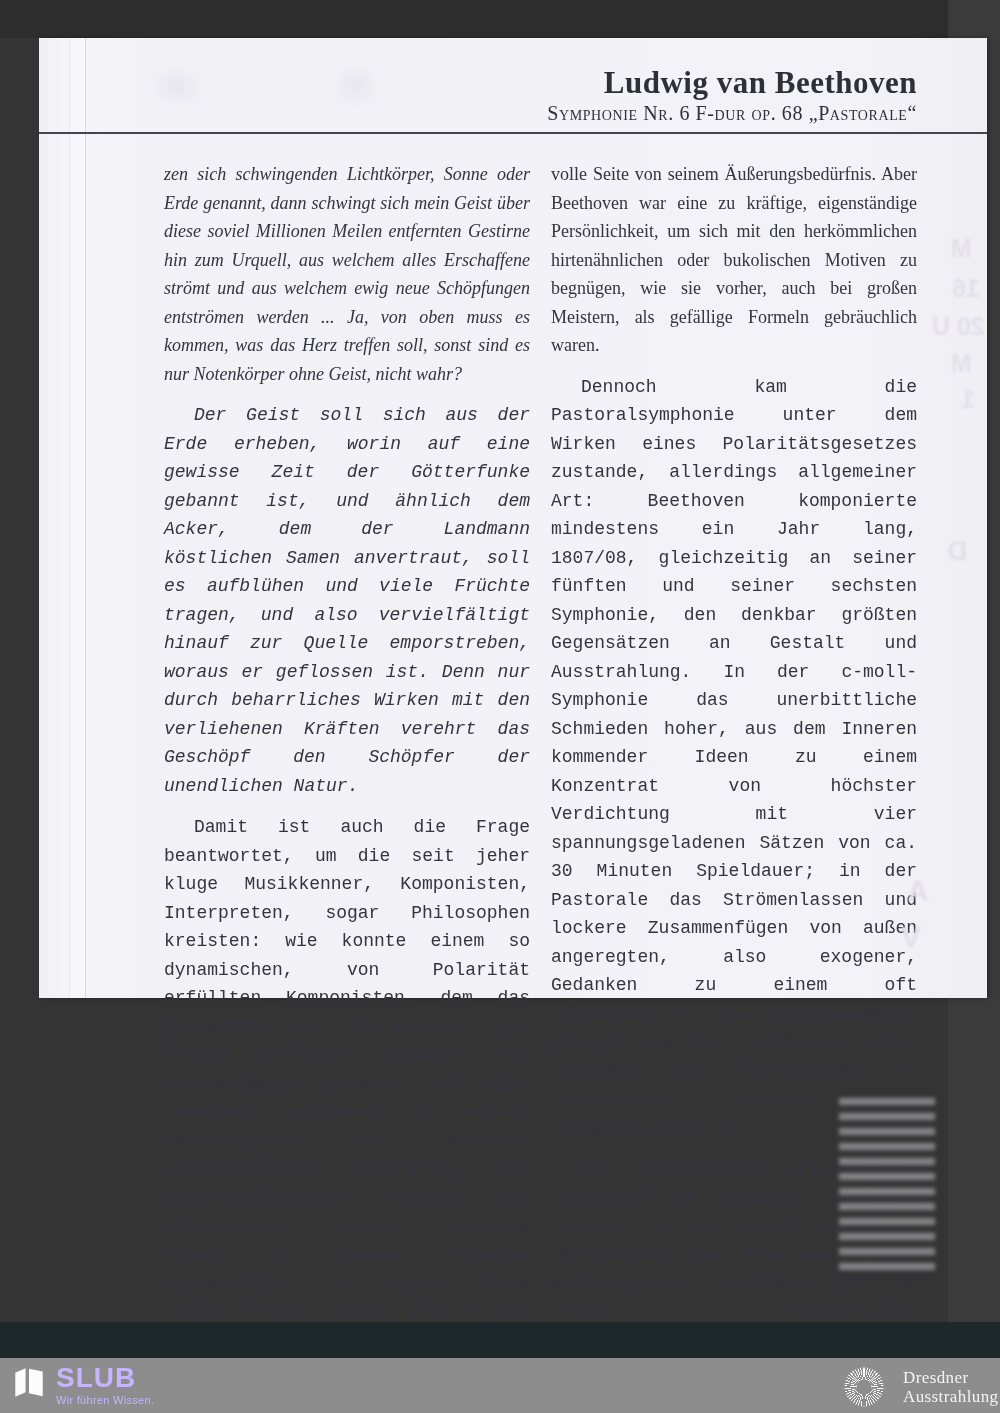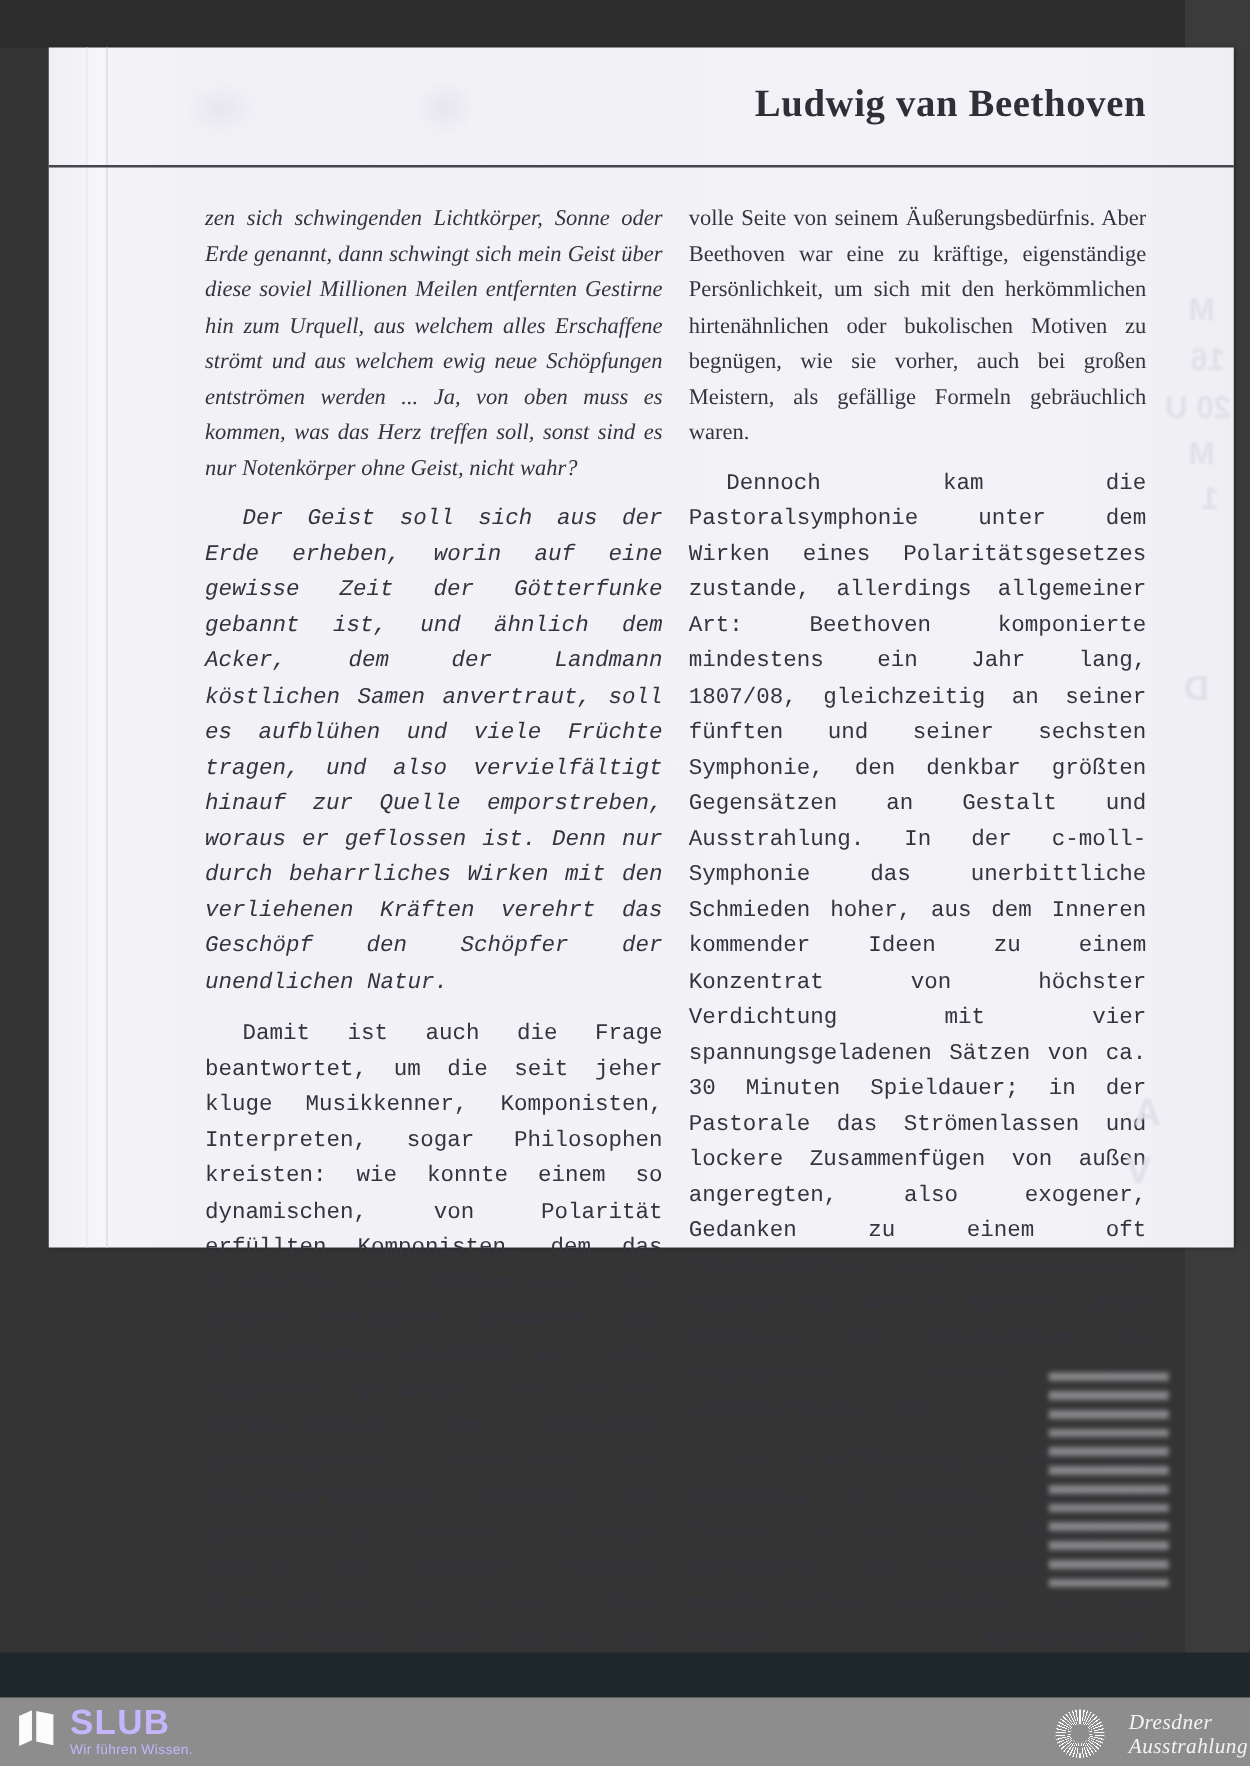--- a/index.html
+++ b/index.html
@@ -57,21 +57,21 @@
 
   
   .band-dark{position:absolute;left:0;top:1322px;width:1000px;height:36px;background:#1e272a;}
   .band-gray{position:absolute;left:0;top:1358px;width:1000px;height:55px;background:#8d8d8d;}
   .slub{position:absolute;left:14px;top:1364px;display:flex;align-items:flex-start;
         font-family:"Liberation Sans","DejaVu Sans",sans-serif;color:#c4b5fd;}
   .slub-icon{width:30px;height:32px;margin-top:3px;}
   .slub-text{margin-left:12px;}
   .slub-name{font-size:28px;font-weight:bold;letter-spacing:1px;line-height:28px;}
   .slub-tagline{font-size:11px;font-weight:normal;letter-spacing:.3px;margin-top:2px;}
-  .phil{position:absolute;left:843px;top:1366px;display:flex;align-items:center;color:#f4f4f4;font-style:italic;}
+  .phil{position:absolute;left:843px;top:1366px;display:flex;align-items:center;color:#f4f4f4;}
   .starburst{width:42px;height:42px;border-radius:50%;flex:0 0 auto;
     background:repeating-conic-gradient(#fafafa 0deg 3deg,rgba(255,255,255,0) 3deg 8.5deg);
     -webkit-mask:radial-gradient(circle,transparent 0 7px,#000 8px 19px,transparent 20px);
             mask:radial-gradient(circle,transparent 0 7px,#000 8px 19px,transparent 20px);}
   .phil-text{margin-left:18px;font-family:"Liberation Serif","DejaVu Serif",serif;
              font-size:17px;line-height:19px;letter-spacing:.4px;}
 </style>
 </head>
 <body>
 
@@ -80,20 +80,21 @@
 
 <div class="page">
   <div class="crease2"></div>
   <div class="crease"></div>
 
   <div class="blob blob1"></div>
   <div class="blob blob2"></div>
 
   <div class="header">
     <div class="title">Ludwig van Beethoven</div>
+    <div class="subtitle">Symphonie Nr. 6 F-dur op. 68 „Pastorale“</div>
   </div>
   <div class="rule"></div>
 
   <div class="col col-left">
     <p class="italic">zen sich schwingenden Lichtkörper, Sonne oder Erde genannt, dann schwingt sich mein Geist über diese soviel Millionen Meilen entfernten Gestirne hin zum Urquell, aus welchem alles Erschaffene strömt und aus welchem ewig neue Schöpfungen entströmen werden ... Ja, von oben muss es kommen, was das Herz treffen soll, sonst sind es nur Notenkörper ohne Geist, nicht wahr?</p>
     <p class="italic indent">Der Geist soll sich aus der Erde erheben, worin auf eine gewisse Zeit der Götterfunke gebannt ist, und ähnlich dem Acker, dem der Landmann köstlichen Samen anvertraut, soll es aufblühen und viele Früchte tragen, und also vervielfältigt hinauf zur Quelle emporstreben, woraus er geflossen ist. Denn nur durch beharrliches Wirken mit den verliehenen Kräften verehrt das Geschöpf den Schöpfer der unendlichen Natur.</p>
     <p class="indent">Damit ist auch die Frage beantwortet, um die seit jeher kluge Musikkenner, Komponisten, Interpreten, sogar Philosophen kreisten: wie konnte einem so dynamischen, von Polarität erfüllten Komponisten, dem das Erschaffen von bühnenloser, ins Innere verlegter Dramatik zum Grundanliegen geworden war, eine Symphonie gelingen, die seinen Vorstellungen vom gleichsam spannungslosen Ausbreiten der Naturempfindungen nachkam und gleichzeitig seinen strengen Regeln von genauer formaler Organisation in allen ihren Teilen folgte. Dabei sollten wir uns in Erinnerung rufen, dass Beethovens Gefühlsspektrum von Anfang an auch die zartesten, idyllischsten, auch emotionslos-musikantische Impulse eingeschlossen hatte. Das Konfliktbetonte war eben nur eine, wenn auch besonders eindrucks-</p>
   </div>
 
   <div class="col col-right">

